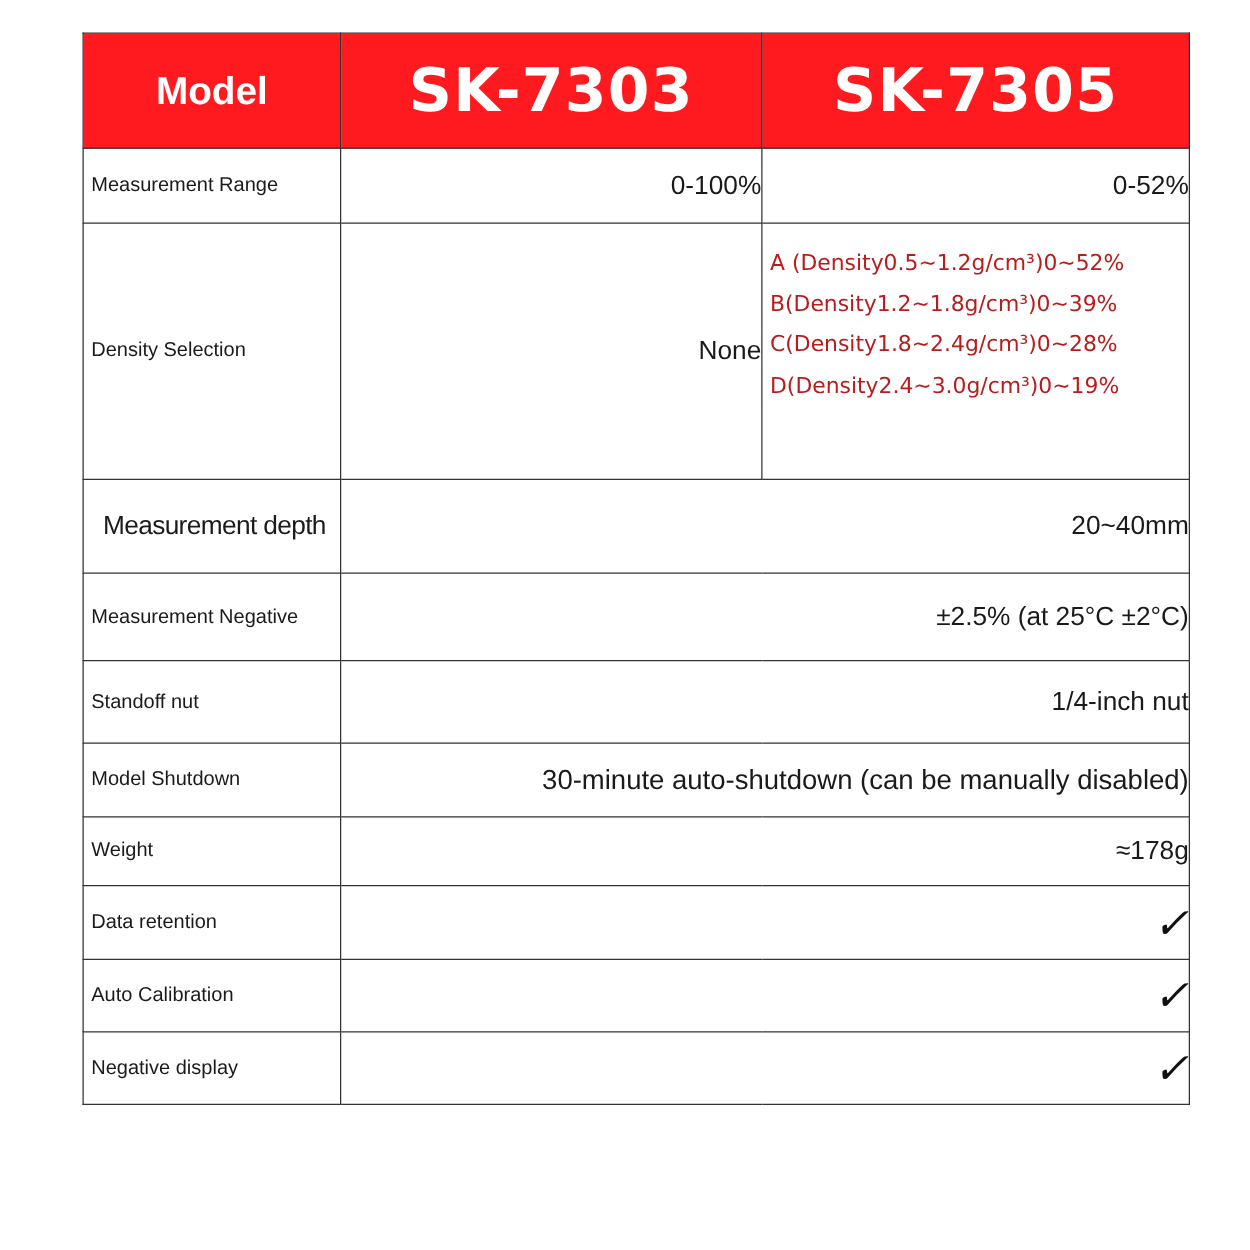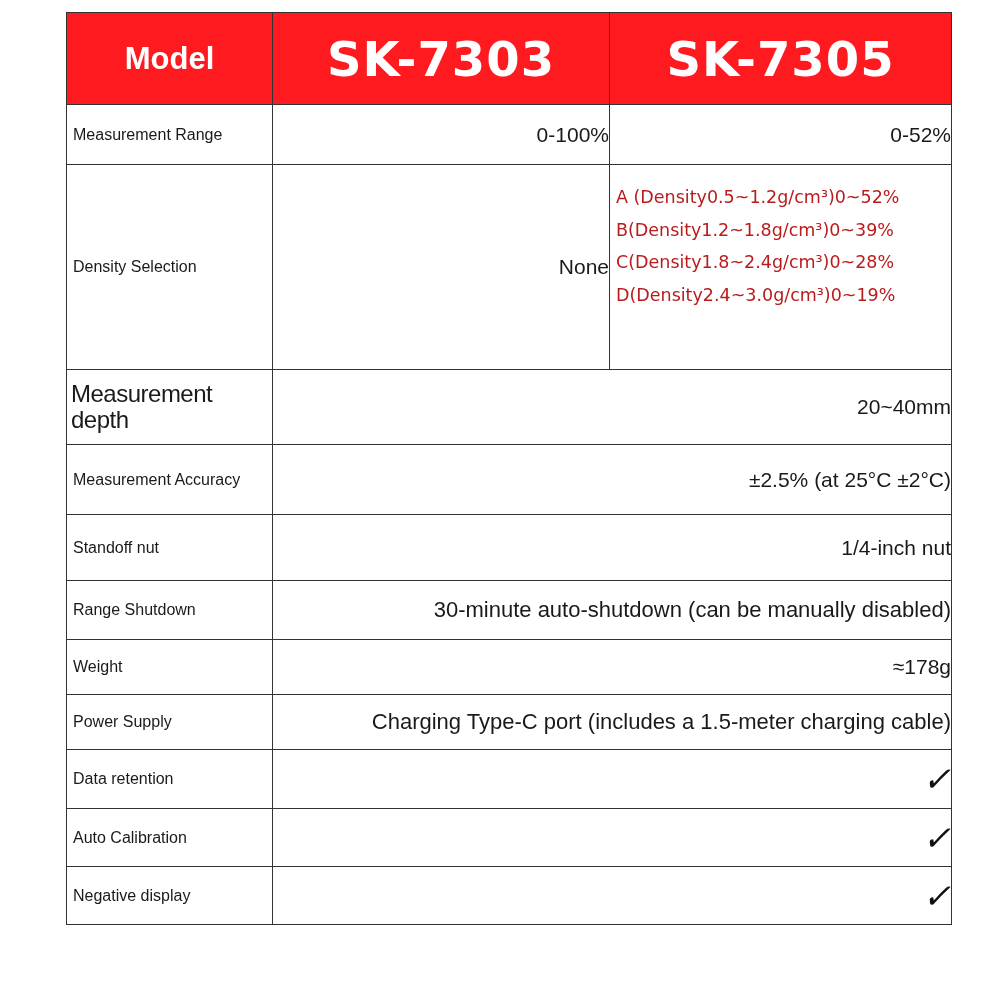--- a/index.html
+++ b/index.html
@@ -1,29 +1,29 @@
 <!DOCTYPE html>
 <html><head>
 <meta charset="utf-8">
 <style>
   html, body { margin: 0; padding: 0; background: #ffffff; }
   body { width: 1000px; height: 1000px; position: relative; overflow: hidden;
          font-family: "Liberation Sans", sans-serif; color: #1a1a1a; }
-  .spec-table { position: absolute; left: 66px; top: 12px; width: 885px;
+  .spec-table { position: absolute; left: 66px; top: 26px; width: 885px;
                 border-collapse: collapse; table-layout: fixed; }
   .spec-table td, .spec-table th { border: 1.5px solid #333; padding: 0; }
   .spec-table col.c1 { width: 206px; }
   .spec-table col.c2 { width: 337px; }
   .spec-table col.c3 { width: 342px; }
   .hdr th { background: #fe1a1e; color: #ffffff; height: 91px; font-weight: bold;
             border-color: #333; }
   .hdr th.model { font-size: 31px; font-family: "Liberation Sans", sans-serif; }
   .hdr th.sku { font-size: 48px; font-family: "DejaVu Sans", sans-serif; letter-spacing: 1px; }
   .label { font-size: 16px; text-align: left; padding-left: 6px !important; line-height: 26px; vertical-align: middle; }
-  .label.small { font-size: 24px; padding-left: 4px !important; letter-spacing: -0.5px; }
+  .label.small { font-size: 21px; padding-left: 4px !important; letter-spacing: -0.5px; text-align: center; }
   .val { font-size: 21px; text-align: right; vertical-align: middle; }
   .val.wide { font-size: 22px; }
   .density-list { text-align: left; vertical-align: top; padding: 16px 0 0 6px !important;
                   font-family: "DejaVu Sans", sans-serif; font-size: 17.5px; line-height: 32.5px; color: #b91c1c; }
   .density-list div { white-space: nowrap; }
   .check { font-size: 34px; font-family: "DejaVu Serif", serif; font-style: italic; font-weight: normal; color: #111; }
 </style>
 </head>
 <body>
 
@@ -56,44 +56,40 @@
       <div>D(Density2.4~3.0g/cm³)0~19%</div>
     </td>
   </tr>
 
   <tr style="height:75px">
     <td class="label small">Measurement depth</td>
     <td class="val" colspan="2">20~40mm</td>
   </tr>
 
   <tr style="height:70px">
-    <td class="label">Measurement Accuracy</td>
+    <td class="label">Measurement Negative</td>
     <td class="val" colspan="2">±2.5% (at 25°C ±2°C)</td>
   </tr>
 
   <tr style="height:66px">
     <td class="label">Standoff nut</td>
     <td class="val" colspan="2">1/4-inch nut</td>
   </tr>
 
 
   <tr style="height:59px">
-    <td class="label">Range Shutdown</td>
+    <td class="label">Model Shutdown</td>
     <td class="val wide" colspan="2">30-minute auto-shutdown (can be manually disabled)</td>
   </tr>
 
   <tr style="height:55px">
     <td class="label">Weight</td>
     <td class="val" colspan="2">≈178g</td>
   </tr>
 
-  <tr style="height:55px">
-    <td class="label">Power Supply</td>
-    <td class="val wide" colspan="2">Charging Type-C port (includes a 1.5-meter charging cable)</td>
-  </tr>
 
   <tr style="height:59px">
     <td class="label">Data retention</td>
     <td class="val check" colspan="2">✓</td>
   </tr>
 
   <tr style="height:58px">
     <td class="label">Auto Calibration</td>
     <td class="val check" colspan="2">✓</td>
   </tr>

